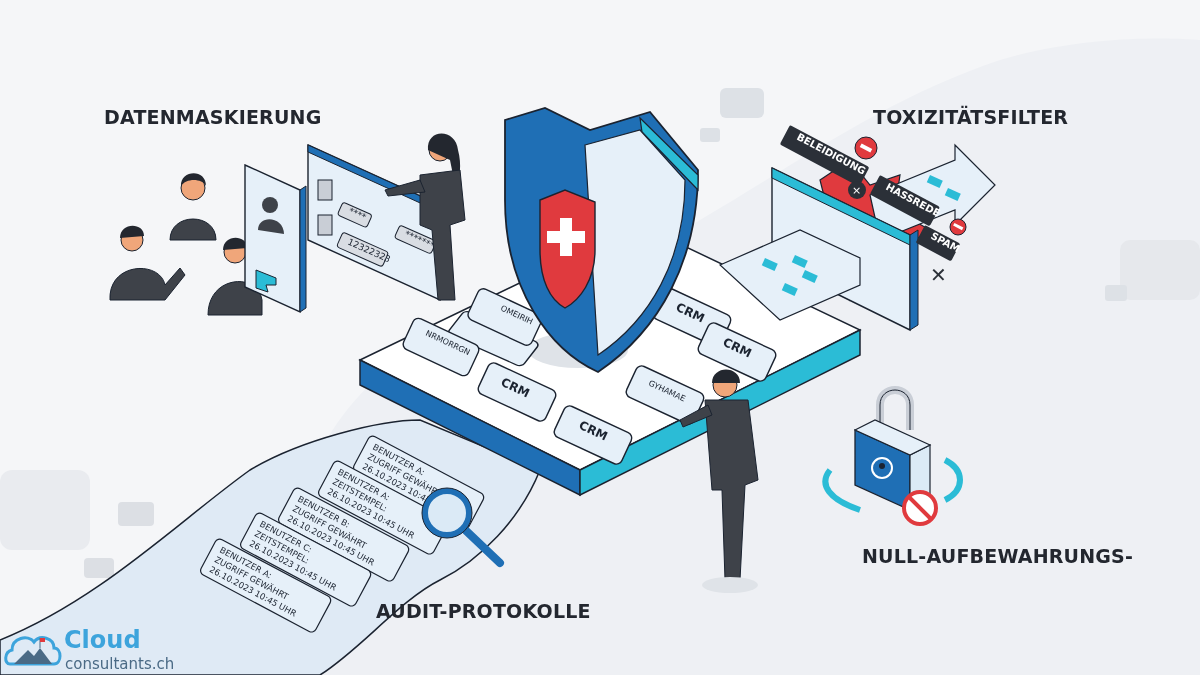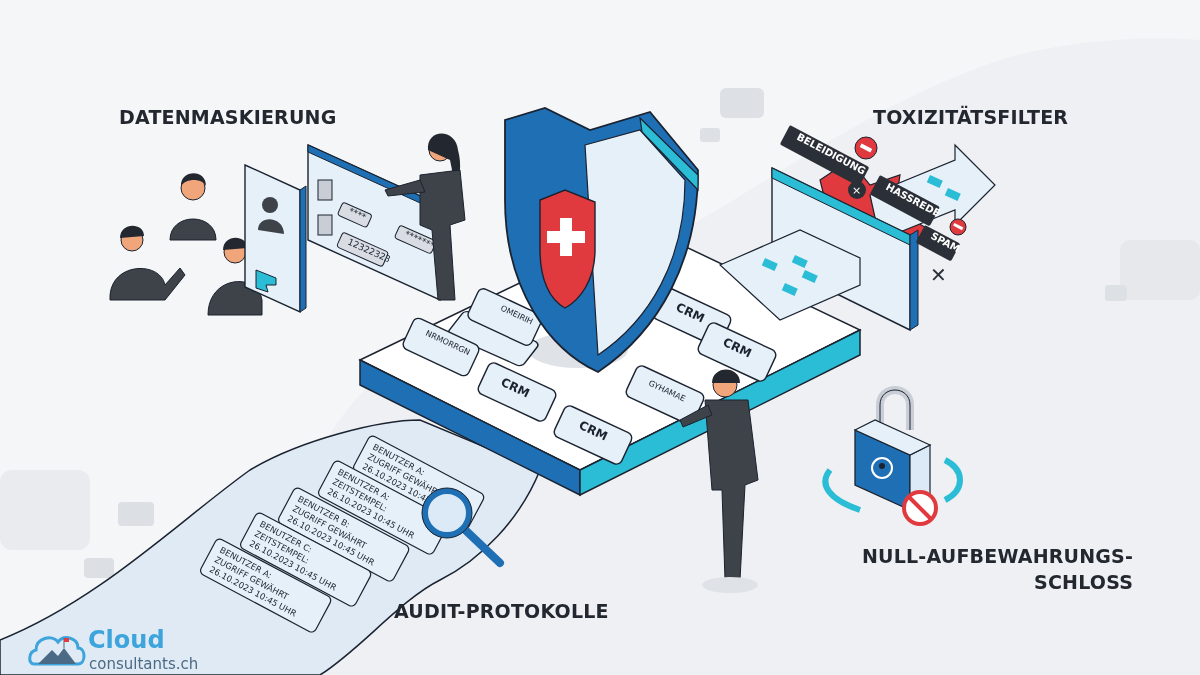--- a/index.html
+++ b/index.html
@@ -1,21 +1,21 @@
 <!DOCTYPE html>
 <html><head>
 <meta charset="utf-8">
 <style>
   html, body { margin:0; padding:0; }
   body { width:1200px; height:675px; overflow:hidden; background:#f3f4f7; font-family:"DejaVu Sans", sans-serif; position:relative; }
   .stage { position:absolute; left:0; top:0; width:1200px; height:675px; }
   .heading { position:absolute; font-family:"DejaVu Sans", sans-serif; font-weight:bold; color:#23272f; font-size:19px; letter-spacing:0.2px; white-space:nowrap; }
-  .heading.two-line { line-height:26px;text-align:right; }
+  .heading.two-line { line-height:26px; }
   svg text { font-family:"DejaVu Sans", sans-serif; }
-  .logo { position:absolute; left:28px; top:628px; width:160px; height:42px; }
+  .logo { position:absolute; left:4px; top:628px; width:160px; height:42px; }
   .logo-word { position:absolute; left:60px; top:-2px; font-family:"DejaVu Sans", sans-serif; font-weight:bold; color:#3da4dc; font-size:24px; }
   .logo-sub { position:absolute; left:61px; top:27px; font-family:"DejaVu Sans", sans-serif; color:#4a6a85; font-size:15px; }
 </style>
 </head>
 <body>
 
 <div class="stage">
 <svg width="1200" height="675" viewBox="0 0 1200 675" xmlns="http://www.w3.org/2000/svg">
 
   <path d="M0 0 H1200 V675 H0 Z" fill="#f5f6f8"></path>
@@ -189,26 +189,25 @@
     <circle cx="882" cy="468" r="10" fill="none" stroke="#ffffff" stroke-width="2"></circle>
     <circle cx="882" cy="466" r="3" fill="#1b2330"></circle>
     <path d="M830 470 C818 485 830 500 860 510" fill="none" stroke="#2bbcd6" stroke-width="6"></path>
     <path d="M945 460 C965 470 965 490 945 500" fill="none" stroke="#2bbcd6" stroke-width="6"></path>
     <circle cx="920" cy="508" r="16" fill="#ffffff" stroke="#e03a3e" stroke-width="4"></circle>
     <line x1="909" y1="497" x2="931" y2="519" stroke="#e03a3e" stroke-width="4"></line>
   </g>
 </svg>
 </div>
 
-<div class="heading" style="left:119px;top:106px;">DATENMASKIERUNG</div>
+<div class="heading" style="left:104px;top:106px;">DATENMASKIERUNG</div>
 <div class="heading" style="left:873px;top:106px;">TOXIZITÄTSFILTER</div>
-<div class="heading" style="left:394px;top:600px;">AUDIT-PROTOKOLLE</div>
+<div class="heading" style="left:376px;top:600px;">AUDIT-PROTOKOLLE</div>
 <div class="heading two-line" style="left:862px;top:543px;">
   <div>NULL-AUFBEWAHRUNGS-</div>
-  <div>SCHLOSS</div>
 </div>
 
 <div class="logo">
   <svg width="60" height="42" viewBox="0 0 60 42">
     <path d="M6 36 C0 36 0 24 8 22 C8 10 24 6 30 14 C36 6 50 10 50 20 C58 20 58 36 50 36 Z" fill="none" stroke="#3da4dc" stroke-width="3"></path>
     <path d="M10 36 L24 22 L30 28 L36 20 L48 36 Z" fill="#4a6a85"></path>
     <line x1="36" y1="20" x2="36" y2="10" stroke="#4a6a85" stroke-width="1"></line>
     <rect x="36" y="10" width="5" height="4" fill="#e03a3e"></rect>
   </svg>
   <span class="logo-word">Cloud</span>

